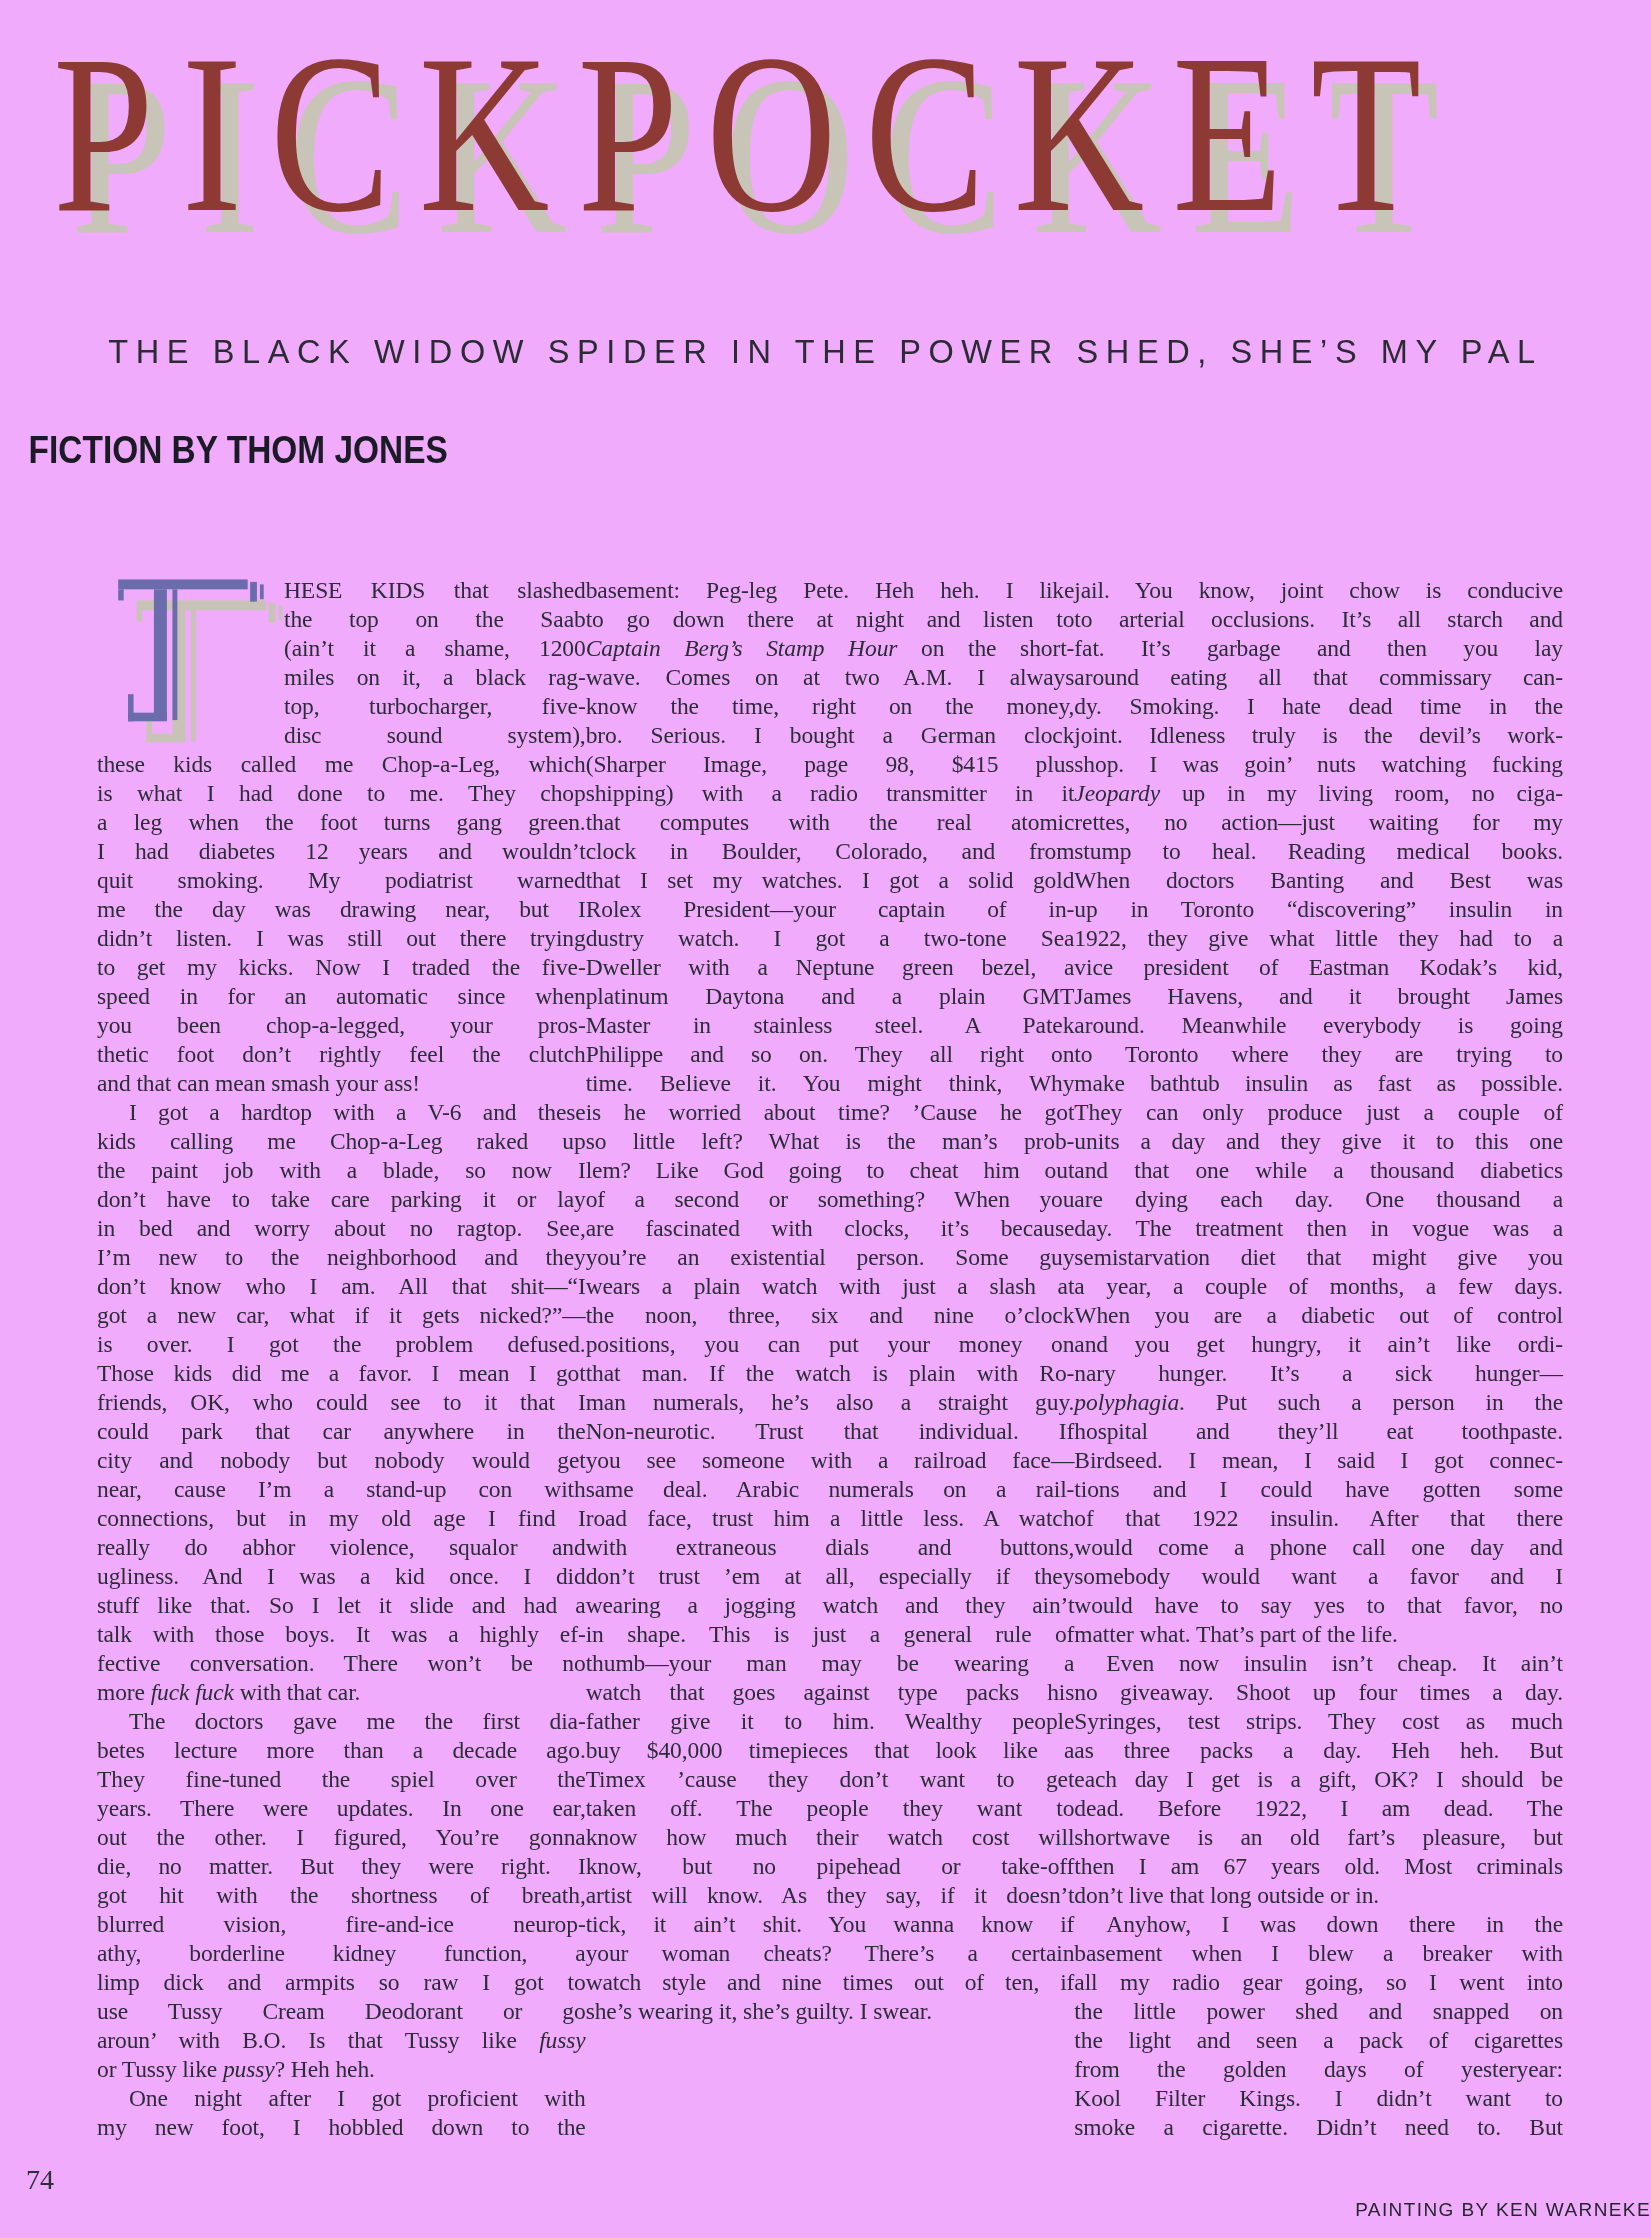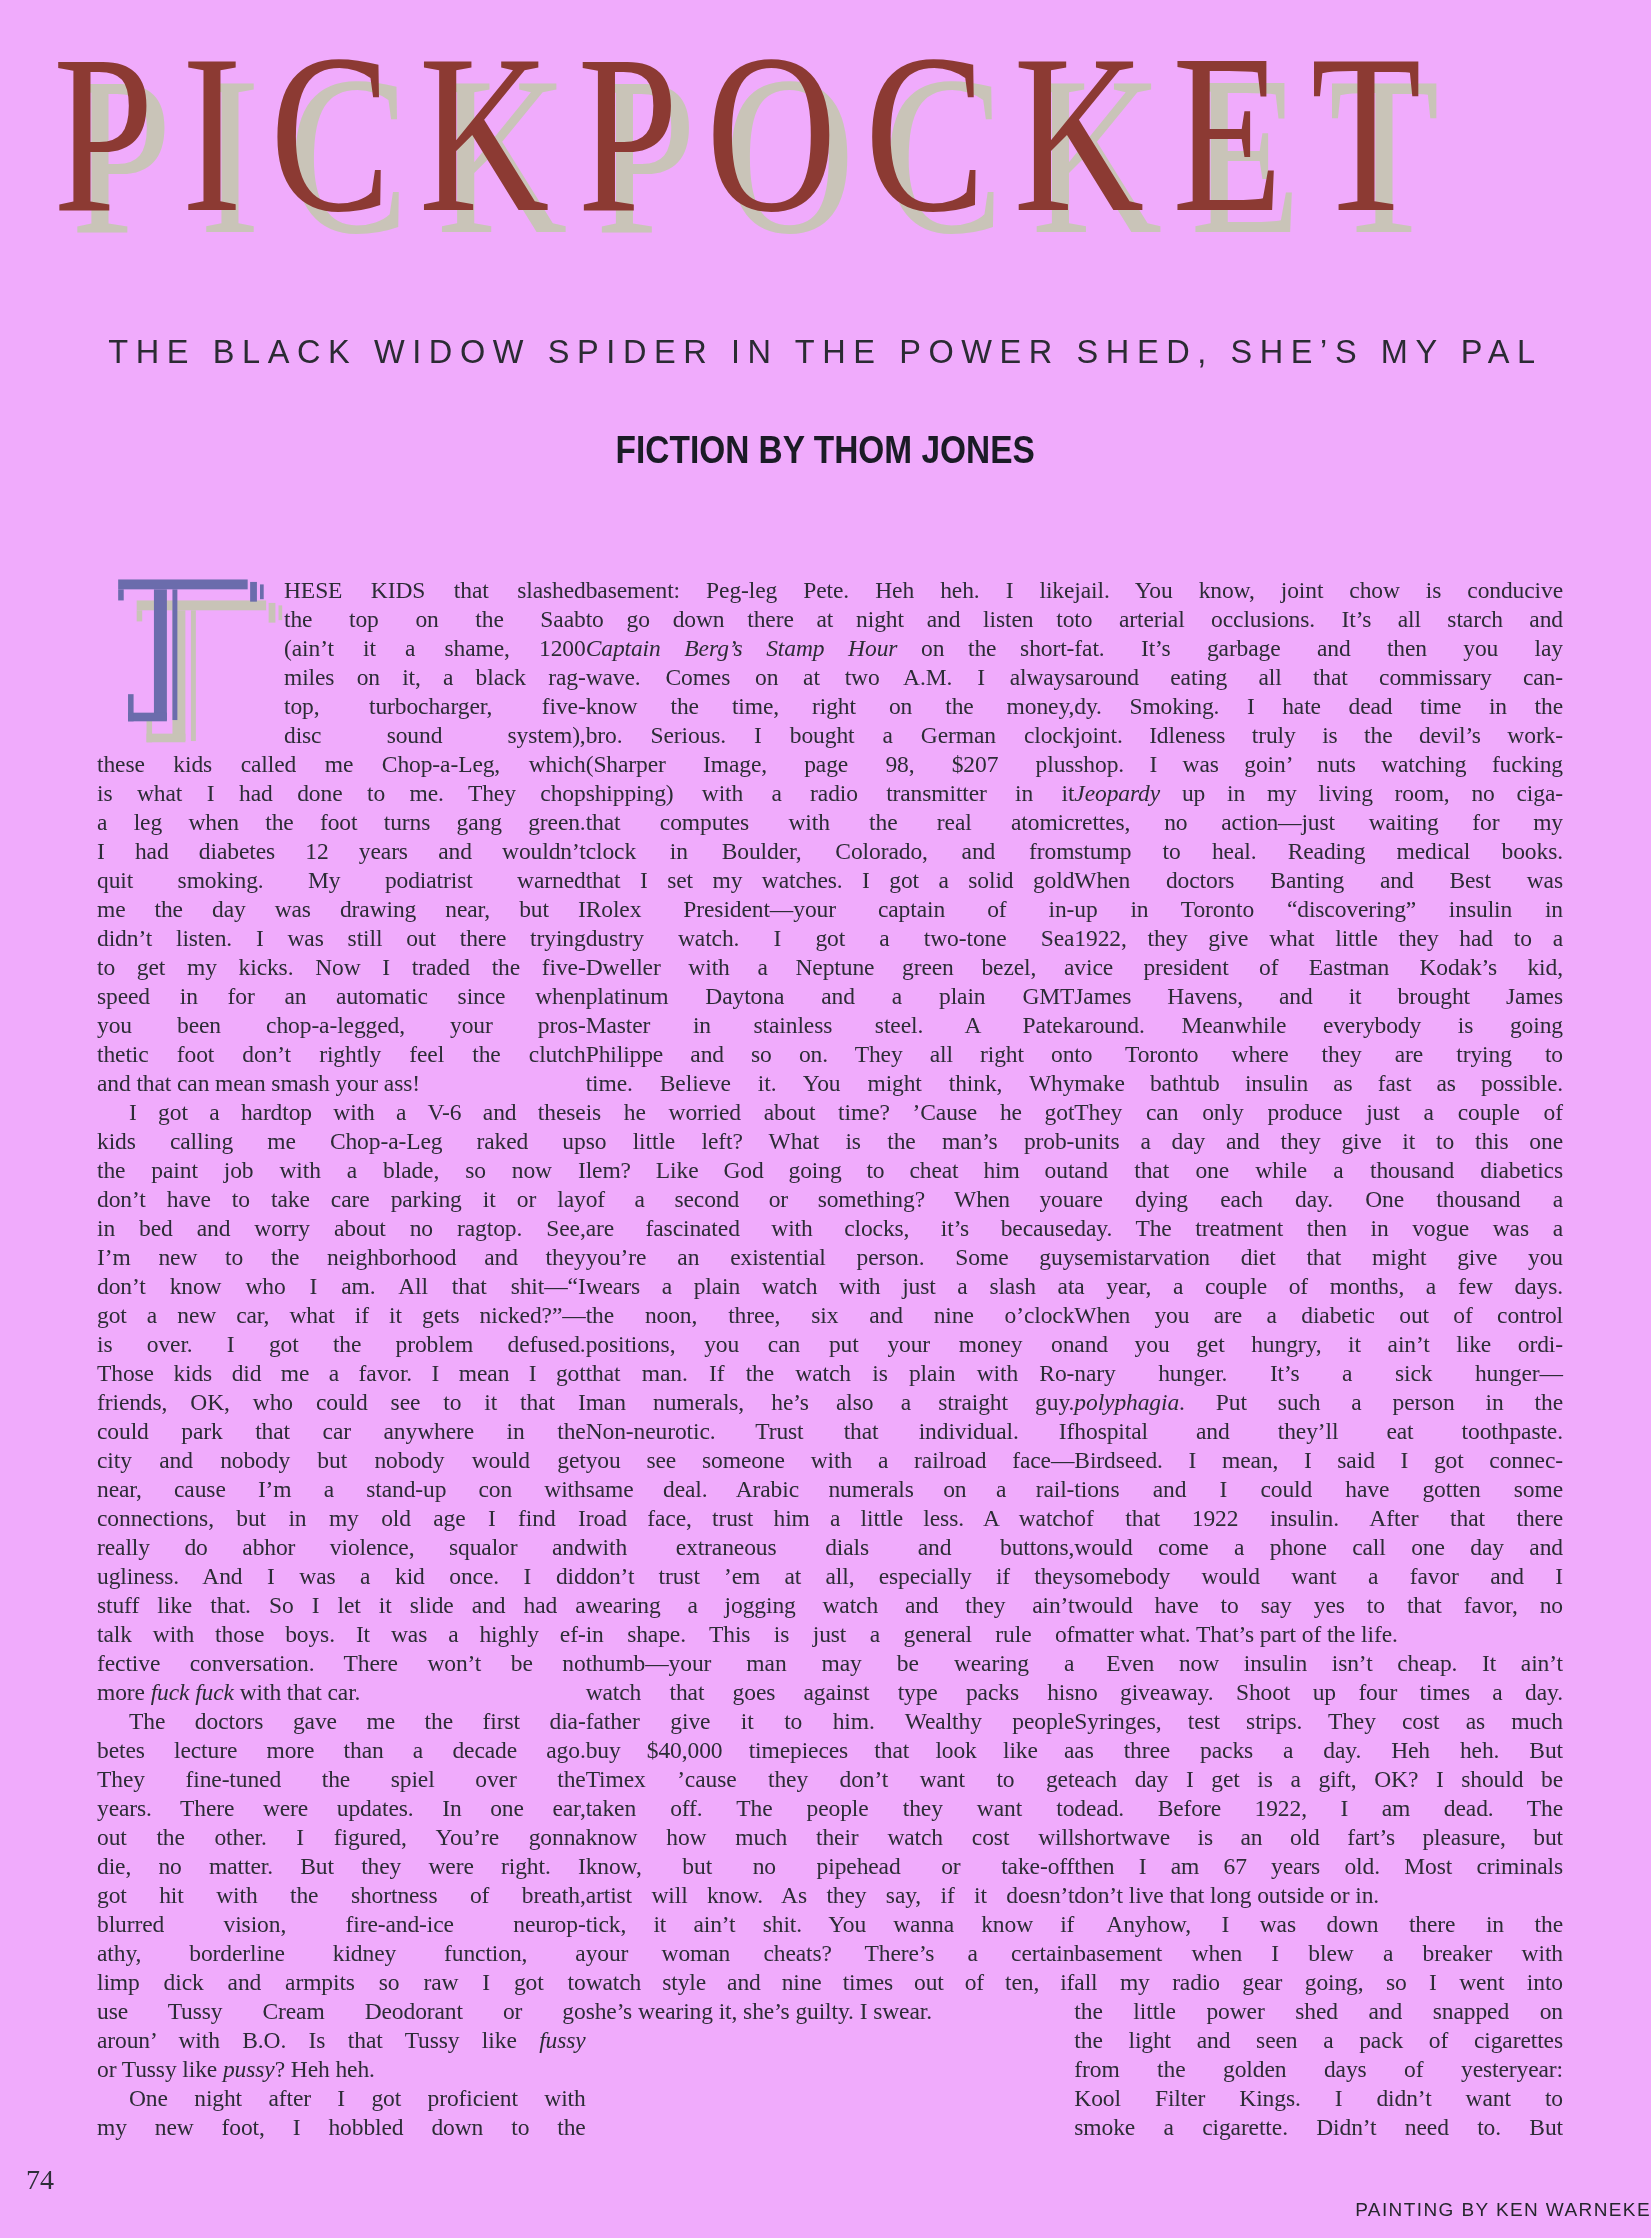--- a/index.html
+++ b/index.html
@@ -7,21 +7,21 @@
         font-family:"Liberation Serif",serif;color:#2e2e38;}
   
   .title{position:absolute;left:53px;top:21px;margin:0;font-weight:normal;
          font-family:"Liberation Serif",serif;font-size:181px;line-height:1;
          letter-spacing:28px;color:#8c3a33;white-space:nowrap;
          transform:scaleY(1.25);transform-origin:left top;
          text-shadow:18px 18px 0 #c9c4b8;}
   .subtitle{position:absolute;left:0;right:0;top:334px;text-align:center;
             font-family:"Liberation Sans",sans-serif;font-size:32.5px;
             letter-spacing:7.6px;color:#2b2b33;white-space:nowrap;}
-  .byline{position:absolute;left:0;right:0;top:429px;display:flex;justify-content:center;}
+  .byline{position:absolute;left:0;right:0;top:429px;display:flex;}
   .byline-inner{font-family:"Liberation Sans",sans-serif;font-weight:bold;font-size:38px;
                 color:#1b1b26;white-space:nowrap;transform:scaleX(0.88);transform-origin:center top;}
   
   .columns{position:absolute;left:97px;top:576px;width:1466px;
            display:grid;grid-template-columns:repeat(3,1fr);
            font-size:23.5px;line-height:29px;letter-spacing:-0.1px;color:#2c2c36;}
   .para{margin:0;}
   .line{text-align:justify;text-align-last:justify;text-justify:inter-word;}
   .line.end{text-align-last:left;}
   .line.ind{text-indent:32px;}
@@ -137,21 +137,21 @@
         </div>
       </div>
     <div class="column">
         <div class="para">
           <div class="line">basement: Peg-leg Pete. Heh heh. I like</div>
           <div class="line">to go down there at night and listen to</div>
           <div class="line"><em>Captain Berg’s Stamp Hour</em> on the short-</div>
           <div class="line">wave. Comes on at two A.M. I always</div>
           <div class="line">know the time, right on the money,</div>
           <div class="line">bro. Serious. I bought a German clock</div>
-          <div class="line">(Sharper Image, page 98, $207 plus</div>
+          <div class="line">(Sharper Image, page 98, $415 plus</div>
           <div class="line">shipping) with a radio transmitter in it</div>
           <div class="line">that computes with the real atomic</div>
           <div class="line">clock in Boulder, Colorado, and from</div>
           <div class="line">that I set my watches. I got a solid gold</div>
           <div class="line">Rolex President—your captain of in-</div>
           <div class="line">dustry watch. I got a two-tone Sea</div>
           <div class="line">Dweller with a Neptune green bezel, a</div>
           <div class="line">platinum Daytona and a plain GMT</div>
           <div class="line">Master in stainless steel. A Patek</div>
           <div class="line">Philippe and so on. They all right on</div>

